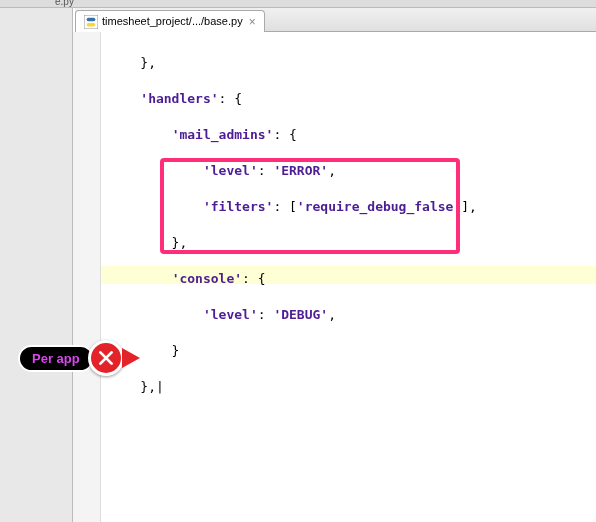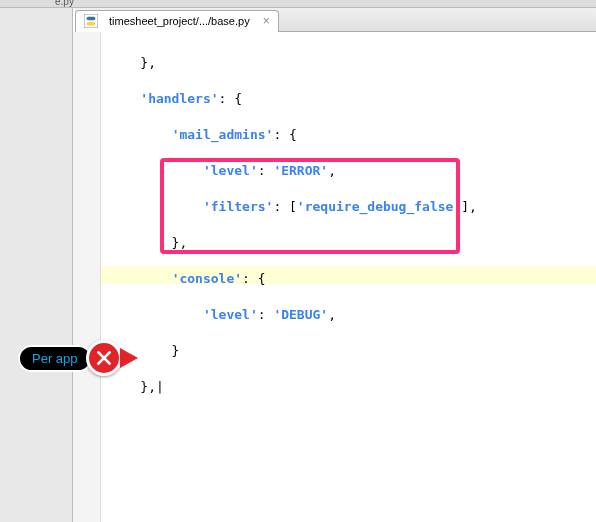--- a/index.html
+++ b/index.html
@@ -2,38 +2,38 @@
 <html><head>
 <meta charset="utf-8">
 <style>
   * { margin: 0; padding: 0; box-sizing: border-box; }
   body { font-family: Menlo, Monaco, Consolas, monospace; font-size: 13px; background: #fff; color: #000; position: relative; width: 596px; height: 522px; overflow: hidden; }
   
   .top-bar { position: absolute; top: 0; left: 0; right: 0; height: 8px; background: #ddd; border-bottom: 1px solid #bbb; }
   .top-left-label { position: absolute; top: -4px; left: 55px; font-size: 10px; color: #555; font-family: Arial, sans-serif; }
   
   .tab-bar { position: absolute; top: 8px; left: 75px; right: 0; height: 24px; background: linear-gradient(#f0f0f0, #e0e0e0); border-bottom: 1px solid #aaa; display: flex; align-items: center; }
-  .tab { background: #fff; border: 1px solid #aaa; border-bottom: none; border-radius: 4px 4px 0 0; padding: 4px 8px; display: flex; align-items: center; font-family: Arial, sans-serif; font-size: 11px; height: 22px; margin-top: 2px; gap: 7px; }
+  .tab { background: #fff; border: 1px solid #aaa; border-bottom: none; border-radius: 4px 4px 0 0; padding: 4px 8px; display: flex; align-items: flex-start; font-family: Arial, sans-serif; font-size: 11px; height: 22px; margin-top: 2px; }
   .tab-icon { width: 14px; height: 14px; margin-right: 4px; display: inline-block; }
   .tab-close { margin-left: 6px; color: #888; cursor: pointer; font-size: 12px; }
   
   .gutter { position: absolute; top: 32px; left: 73px; width: 28px; bottom: 0; background: #f4f4f4; border-right: 1px solid #ddd; }
   .left-strip { position: absolute; top: 8px; left: 0; width: 73px; bottom: 0; background: #e8e8e8; border-right: 1px solid #bbb; }
   
   .editor { position: absolute; top: 32px; left: 101px; right: 0; bottom: 0; padding: 4px 0 0 8px; line-height: 18px; white-space: pre; }
   
   .line { height: 18px; }
-  .k { color: #3b82f6; font-weight: bold; }
+  .k { color: #4c1d95; font-weight: bold; }
   .c { color: #000; }
   
   .hl-box { position: absolute; border: 4px solid #ff2d7a; border-radius: 4px; }
   .hl-line { position: absolute; left: 101px; right: 0; background: #ffffd6; height: 18px; }
   
   .callout { position: absolute; display: flex; align-items: center; }
-  .callout-label { background: #000; color: #0ea5e9; border-radius: 14px; padding: 4px 12px; font-family: Arial, sans-serif; font-size: 13px; border: 2px solid #fff; }
+  .callout-label { background: #000; color: #d946ef; border-radius: 14px; padding: 4px 12px; font-family: Arial, sans-serif; font-size: 13px; border: 2px solid #fff; font-weight: bold; }
   .callout-badge { width: 36px; height: 36px; border-radius: 50%; background: #e2242a; border: 3px solid #fff; display: flex; align-items: center; justify-content: center; margin-left: -6px; box-shadow: 0 1px 3px rgba(0,0,0,0.4); }
   .callout-badge svg { width: 18px; height: 18px; }
   .callout-arrow { width: 0; height: 0; border-top: 10px solid transparent; border-bottom: 10px solid transparent; border-left: 18px solid #e2242a; margin-left: -2px; }
 </style>
 </head>
 <body>
 
 <div class="top-bar"></div>
 <div class="top-left-label">e.py</div>
 <div class="left-strip"></div>

